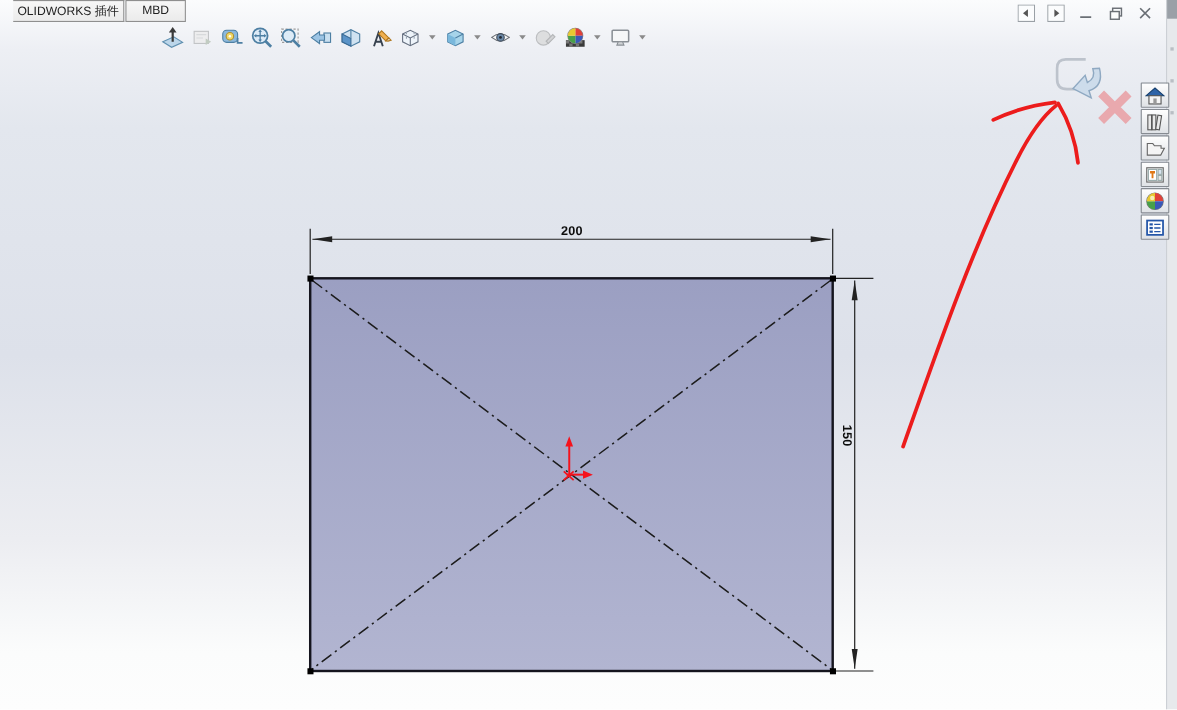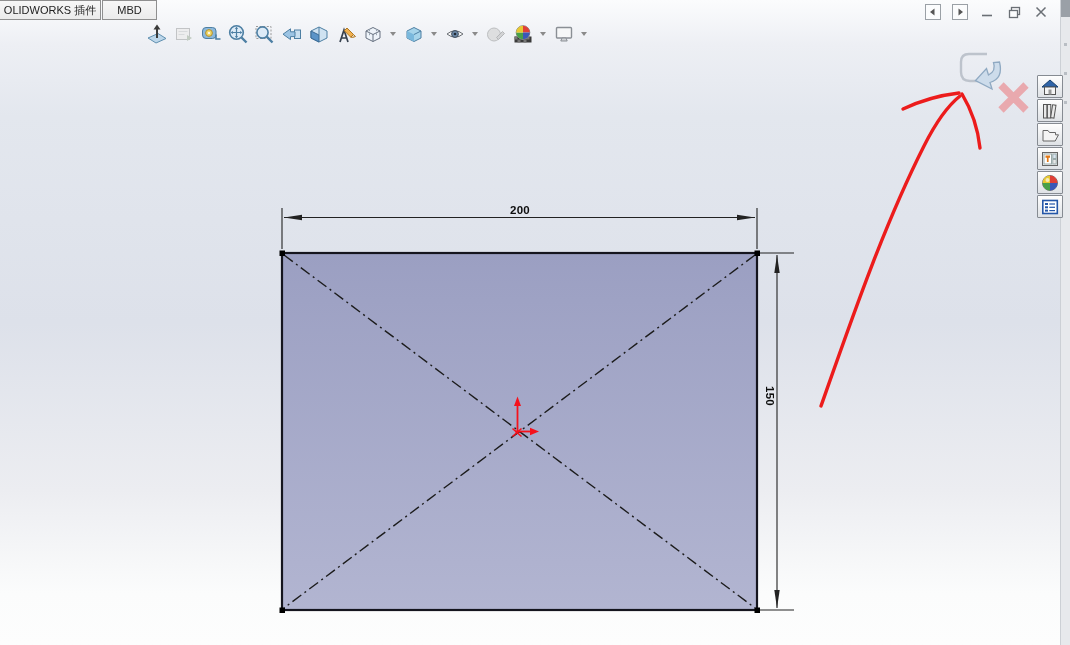--- a/index.html
+++ b/index.html
@@ -2,21 +2,21 @@
 <html><head>
 <meta charset="utf-8">
 <style>
   html,body{margin:0;padding:0}
   body{
     width:1070px;height:645px;overflow:hidden;position:relative;
     font-family:"Liberation Sans","DejaVu Sans",sans-serif;
     background:linear-gradient(180deg,#fbfcfd 0%,#edeff4 7%,#e3e7ee 18%,#dde1ea 50%,#ecedf1 76%,#fbfcfc 92%,#fdfdfd 100%);
   }
   
-  .tabbar{position:absolute;left:0;top:0;display:flex;z-index:5}
+  .tabbar{position:absolute;left:12px;top:0;display:flex;z-index:5}
   .tab{height:20px;display:flex;align-items:center;justify-content:center;
        background:linear-gradient(#f7f7f7,#ebebeb);border:1px solid #8f8f8f;
        font-size:11px;color:#222;box-sizing:border-box;white-space:nowrap;overflow:hidden}
   .tab.first{width:101px;border-left:none}
   .tab.second{width:55px;margin-left:1px}
   
   .hud{position:absolute;left:144px;top:21px;display:flex;align-items:center;gap:2px;z-index:4}
   .tbtn{width:25px;height:25px;display:flex;align-items:center;justify-content:center;border-radius:2px}
   .dd{width:0;height:0;border-left:3.5px solid transparent;border-right:3.5px solid transparent;
       border-top:4px solid #8a8a8a;margin:0 3px}

